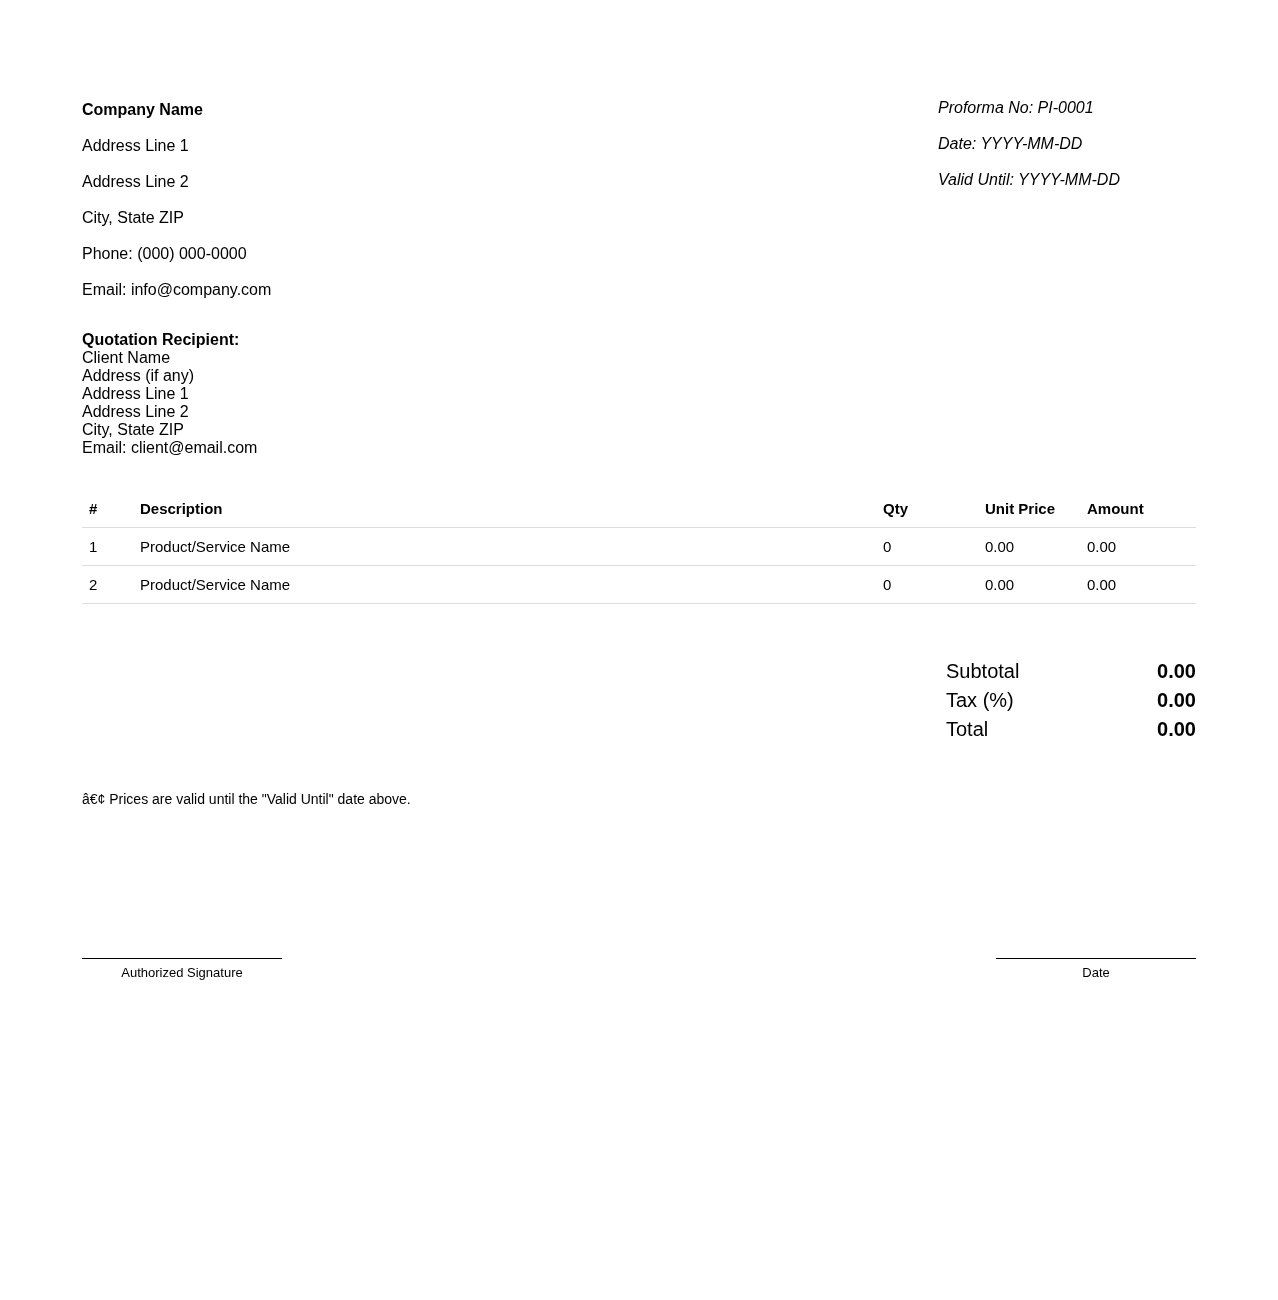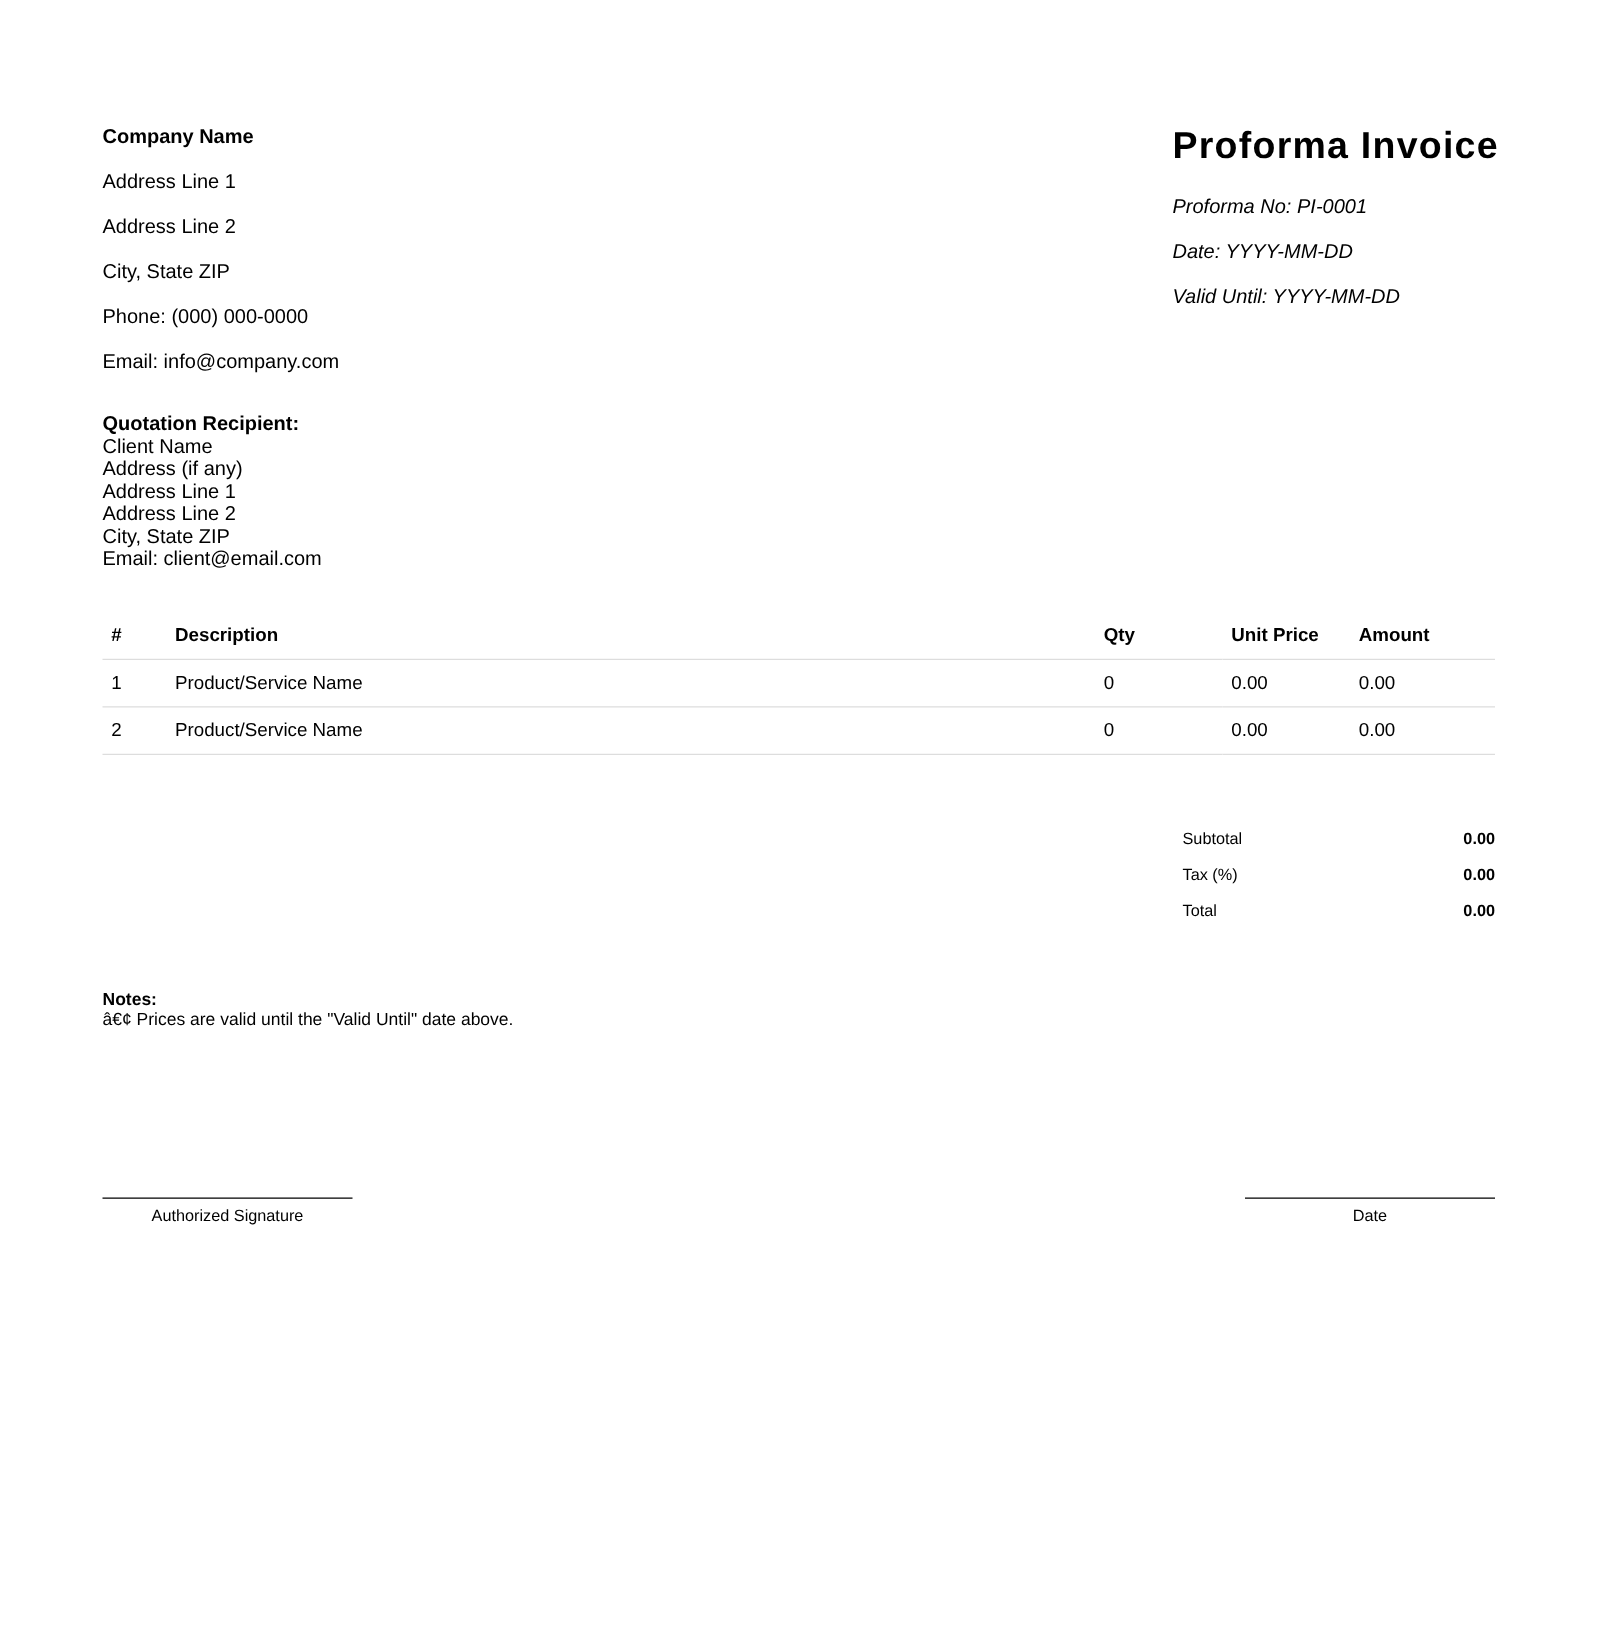--- a/index.html
+++ b/index.html
@@ -24,21 +24,21 @@
     .recipient .label { font-weight: bold; }
 
     table.items {
       position: absolute; left: 0; top: 490px; width: 1114px;
       border-collapse: collapse; font-size: 15px;
     }
     table.items th { text-align: left; font-weight: bold; height: 37px; padding: 0 0 0 7px; vertical-align: middle; border-bottom: 1px solid #dddddd; }
     table.items td { text-align: left; height: 37px; padding: 0 0 0 7px; vertical-align: middle; border-bottom: 1px solid #dddddd; }
     table.items th.c-desc, table.items td.c-desc { padding-left: 0; }
 
-    .totals { position: absolute; right: 0; top: 660px; width: 250px; font-size: 13px; }
+    .totals { position: absolute; right: 0; top: 660px; width: 250px; font-size: 20px; }
     .totals .row { display: flex; justify-content: space-between; height: 29px; line-height: 22px; }
     .totals .val { font-weight: bold; }
 
     .notes { position: absolute; left: 0; top: 791px; font-size: 14px; line-height: 16px; }
     .notes .label { font-weight: bold; }
 
     .sig { position: absolute; top: 958px; width: 200px; text-align: center; font-size: 13px; }
     .sig .rule { border-top: 1px solid #000; height: 0; margin-bottom: 6px; }
     .sig.left { left: 0; }
     .sig.right { right: 0; }
@@ -51,21 +51,20 @@
   <div class="company">
     <p class="name">Company Name</p>
     <p class="line">Address Line 1</p>
     <p class="line">Address Line 2</p>
     <p class="line">City, State ZIP</p>
     <p class="line">Phone: (000) 000-0000</p>
     <p class="line">Email: info@company.com</p>
   </div>
 
   <div class="title-block">
-    <h1>Proforma Invoice</h1>
     <p class="meta">Proforma No: PI-0001</p>
     <p class="meta">Date: YYYY-MM-DD</p>
     <p class="meta">Valid Until: YYYY-MM-DD</p>
   </div>
 
   <div class="recipient">
     <div class="label">Quotation Recipient:</div>
     <div>Client Name</div>
     <div>Address (if any)</div>
     <div>Address Line 1</div>
@@ -111,21 +110,20 @@
       <span>Tax (%)</span>
       <span class="val">0.00</span>
     </div>
     <div class="row">
       <span>Total</span>
       <span class="val">0.00</span>
     </div>
   </div>
 
   <div class="notes">
-    <div class="label">Notes:</div>
     <div>â€¢ Prices are valid until the "Valid Until" date above.</div>
   </div>
 
   <div class="sig left">
     <div class="rule"></div>
     <div>Authorized Signature</div>
   </div>
 
   <div class="sig right">
     <div class="rule"></div>

